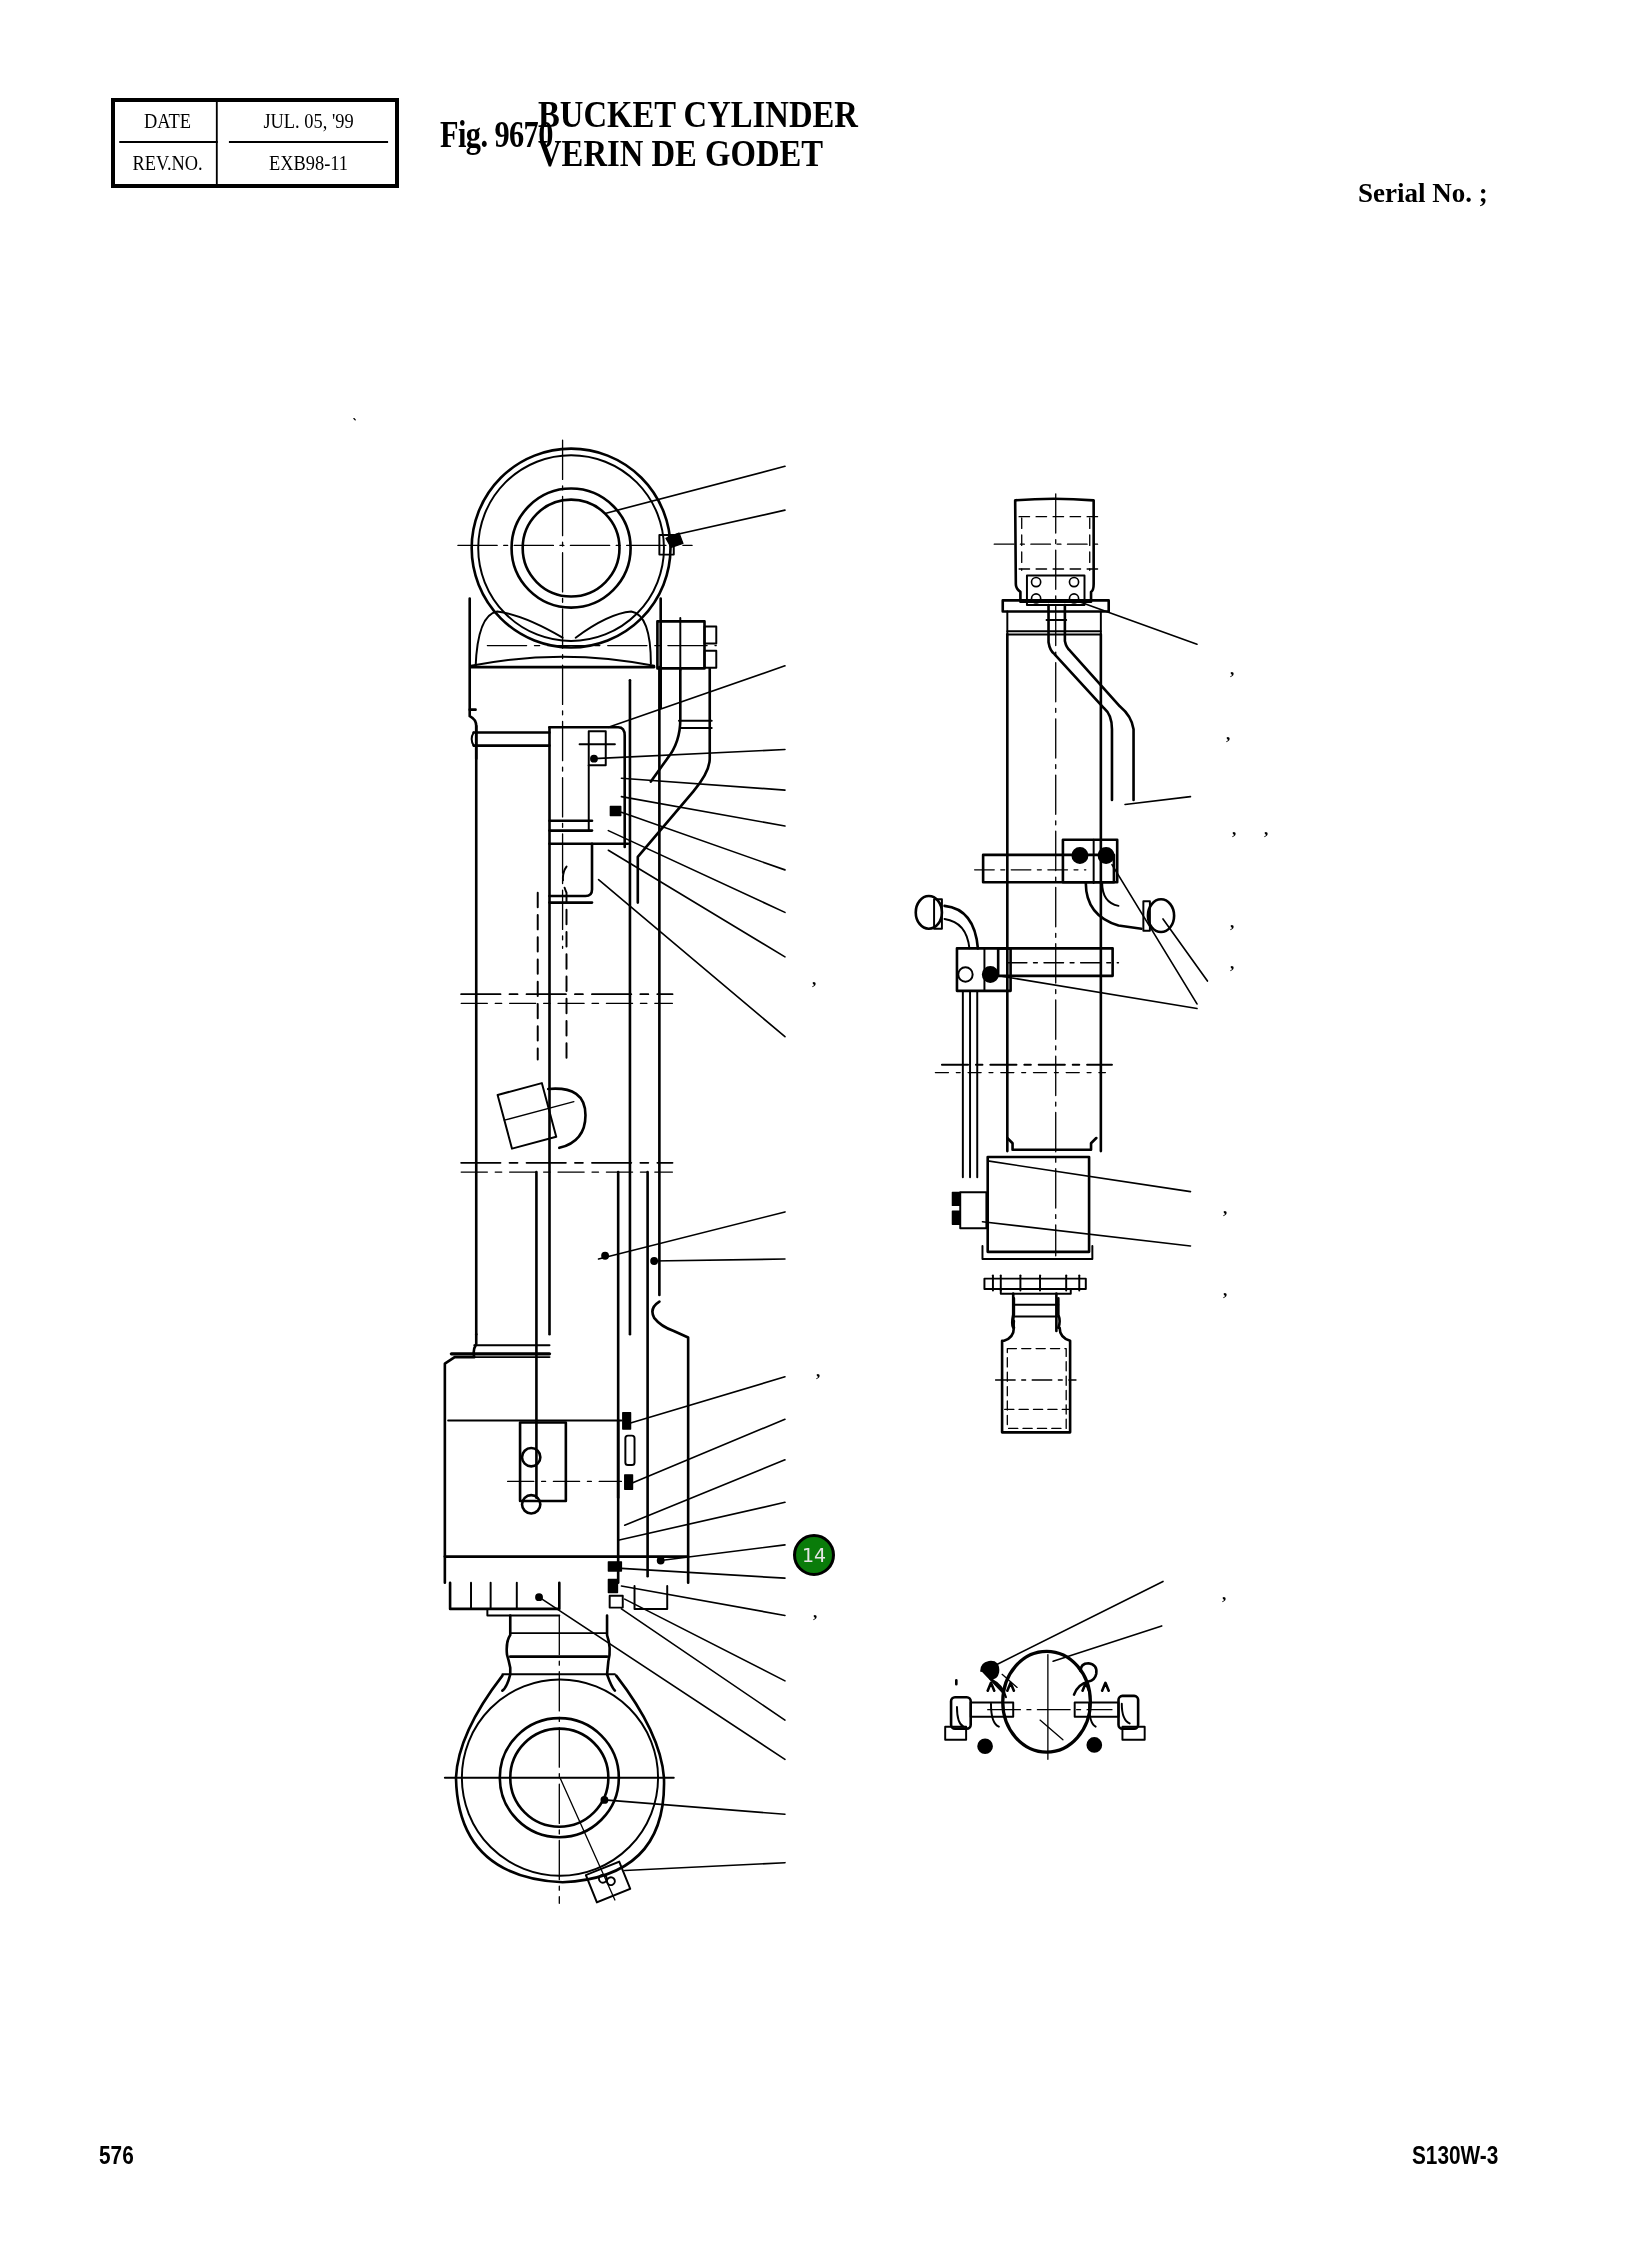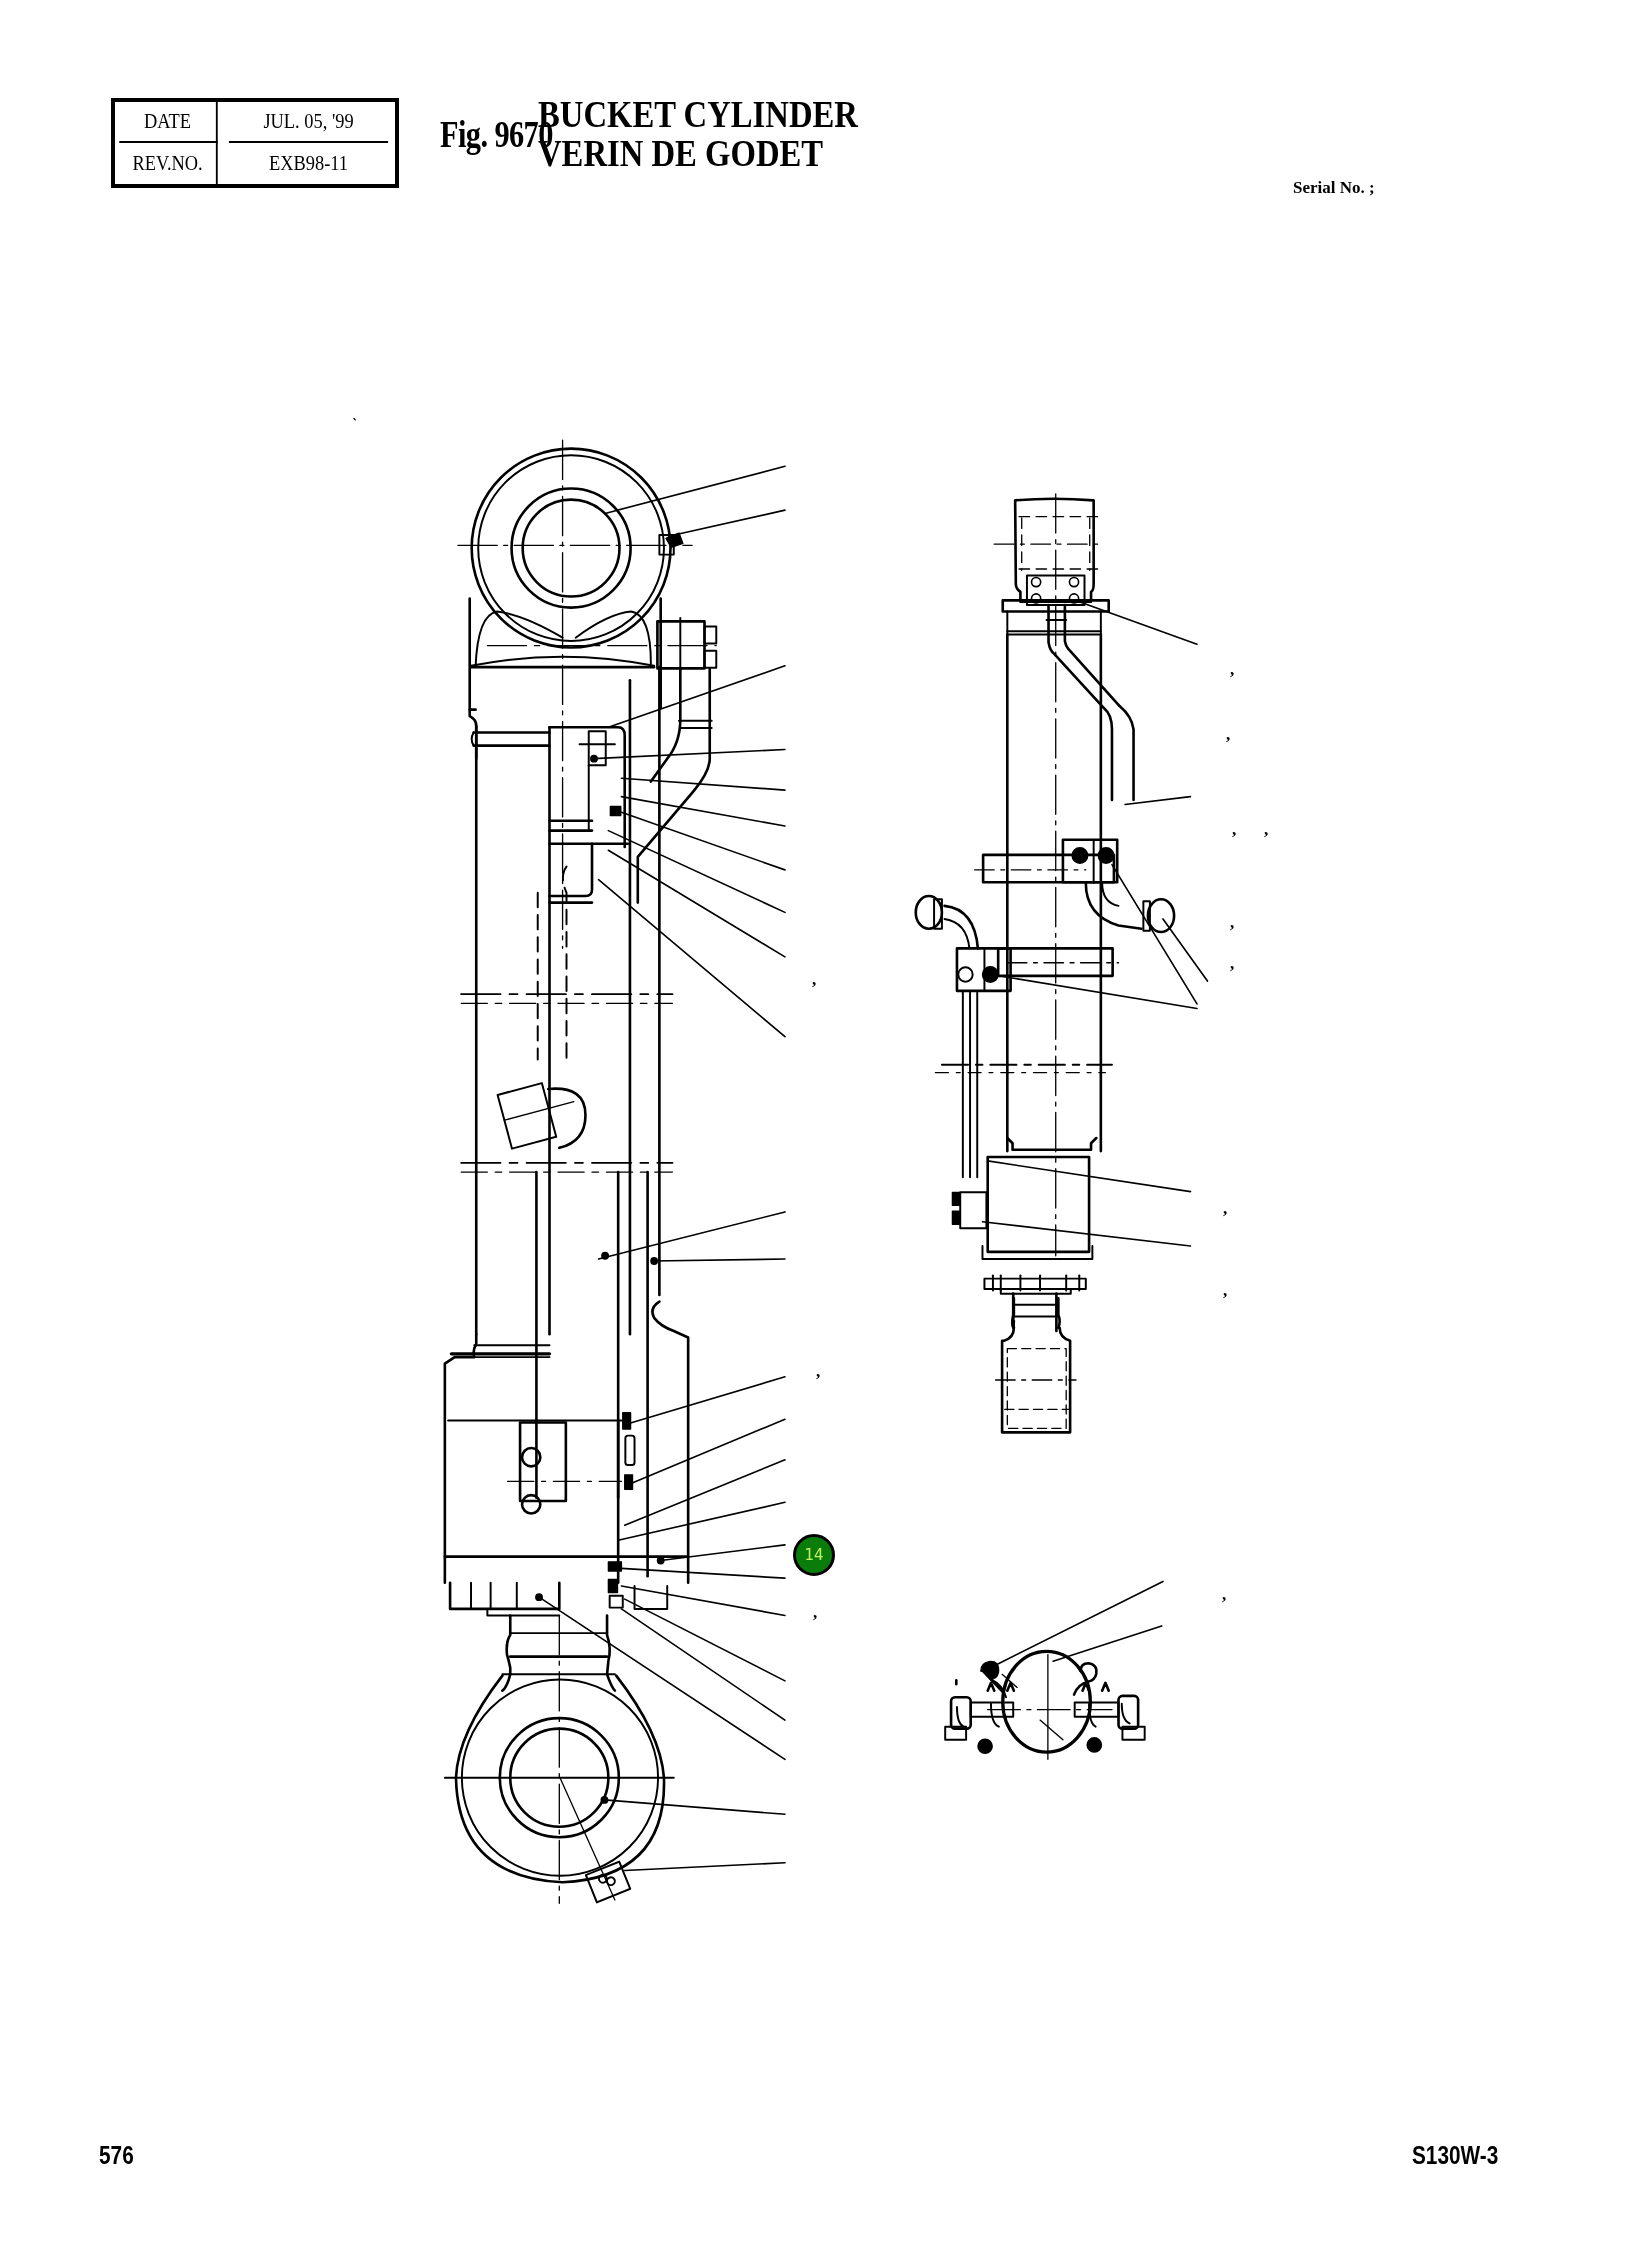--- a/index.html
+++ b/index.html
@@ -3,25 +3,25 @@
 <meta charset="utf-8">
 <style>
   html, body { margin:0; padding:0; background:#ffffff; }
   body { width:1634px; height:2261px; position:relative; overflow:hidden; font-family:"Liberation Serif", serif; color:#000; }
   .rev-table { position:absolute; left:111px; top:98px; width:288px; height:90px; border:4.6px solid #000; box-sizing:border-box; display:grid; grid-template-columns:107px 1fr; grid-template-rows:1fr 1fr; }
   .rev-table .cell { display:flex; align-items:center; justify-content:center; font-family:"Liberation Serif", serif; font-size:20px; font-weight:normal; transform:scaleX(0.92); }
   .rev-table .c-l { border-right:2px solid #000; }
   .rev-table .c-t { border-bottom:2px solid #000; }
   .fig-no { position:absolute; left:440px; top:113px; font-family:"Liberation Serif", serif; font-weight:bold; font-size:37px; letter-spacing:-0.7px; transform-origin:left top; transform:scaleX(0.82); white-space:nowrap; }
   .title { position:absolute; left:538px; top:95px; font-family:"Liberation Serif", serif; font-weight:bold; font-size:38px; line-height:39px; transform-origin:left top; transform:scaleX(0.86); white-space:nowrap; }
-  .serial { position:absolute; left:1293px; top:178px; font-family:"Liberation Serif", serif; font-weight:bold; font-size:17px; white-space:nowrap; }
+  .serial { position:absolute; left:1358px; top:178px; font-family:"Liberation Serif", serif; font-weight:bold; font-size:27px; white-space:nowrap; }
   .page-no { position:absolute; left:99px; top:2140px; font-family:"Liberation Sans", sans-serif; font-weight:bold; font-size:26px; transform-origin:left top; transform:scaleX(0.8); }
   .model { position:absolute; left:1412px; top:2140px; font-family:"Liberation Sans", sans-serif; font-weight:bold; font-size:26px; transform-origin:left top; transform:scaleX(0.8); white-space:nowrap; }
   svg.drawing { position:absolute; left:0; top:0; }
-  .callout { position:absolute; width:42px; height:42px; border-radius:50%; background:#0a7c0a; border:3.3px solid #000; box-sizing:border-box; color:#bef264; display:flex; align-items:center; justify-content:center; font-family:"DejaVu Sans", sans-serif; font-size:15px; cursor:pointer; }
+  .callout { position:absolute; width:42px; height:42px; border-radius:50%; background:#0a7c0a; border:3.3px solid #000; box-sizing:border-box; color:#e5e5e5; display:flex; align-items:center; justify-content:center; font-family:"DejaVu Sans", sans-serif; font-size:19px; cursor:pointer; }
   .comma { position:absolute; font-family:"Liberation Serif", serif; font-weight:bold; font-size:17px; line-height:1; }
 </style>
 </head>
 <body>
 
 <div class="rev-table">
   <div class="cell c-l c-t">DATE</div>
   <div class="cell c-t">JUL. 05, '99</div>
   <div class="cell c-l">REV.NO.</div>
   <div class="cell">EXB98-11</div>

